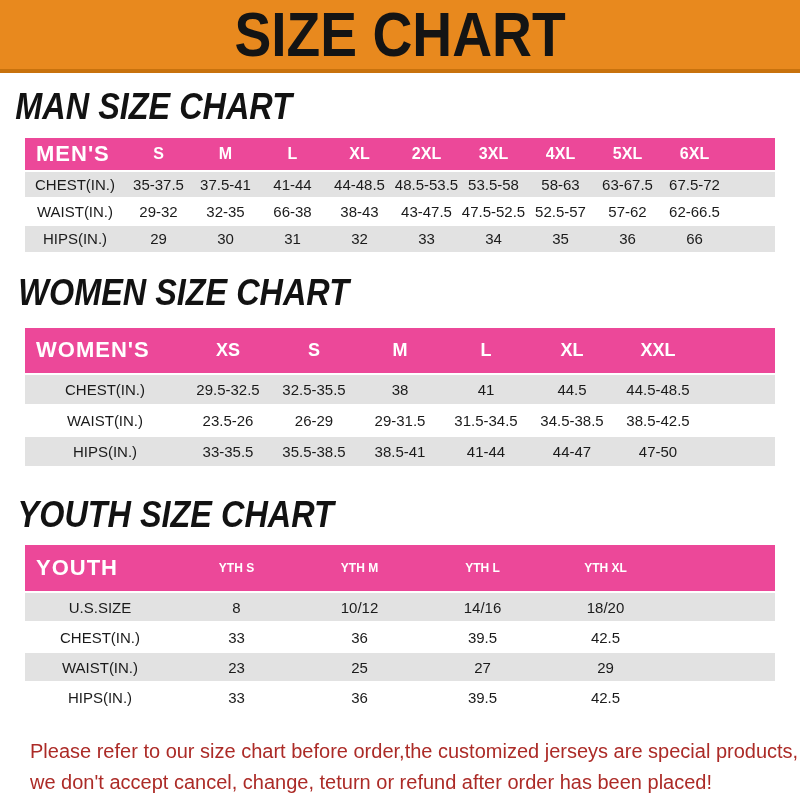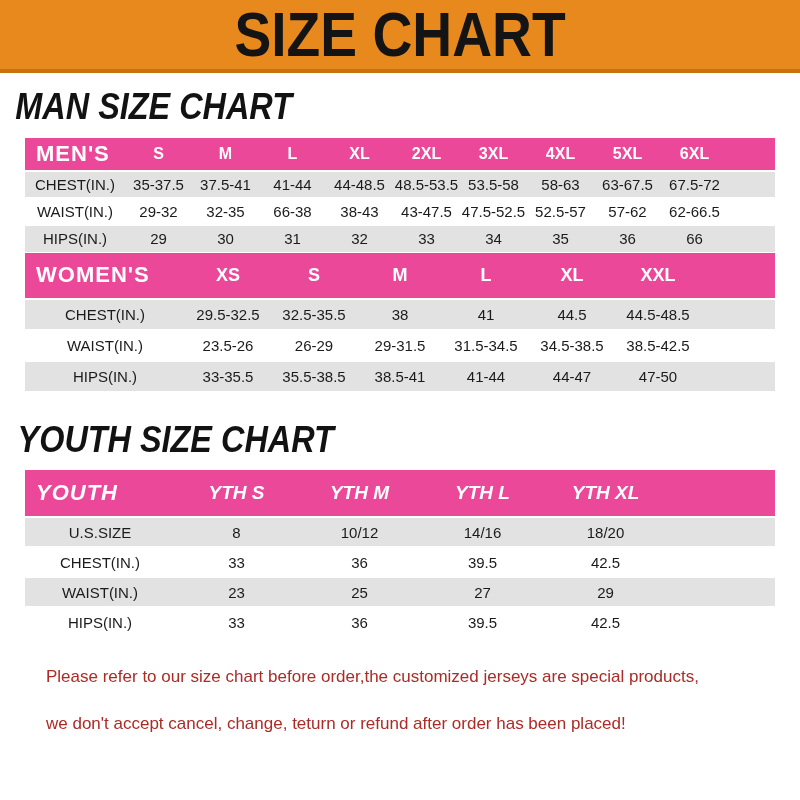--- a/index.html
+++ b/index.html
@@ -83,32 +83,32 @@
   }
   .size-table tbody tr:nth-child(odd) td {
     background: #E2E2E2;
   }
   .t-men   thead tr { height: 33px; }
   .t-men   tbody tr { height: 27px; }
   .t-men   th { font-size: 16px; }
   .t-women thead tr { height: 46px; }
   .t-women tbody tr { height: 31px; }
   .t-women th { font-size: 18px; margin-left: 24px; }
-  .t-youth thead tr { height: 47px; font-style: italic; }
+  .t-youth thead tr { height: 47px; }
   .t-youth tbody tr { height: 30px; padding-left: 44px; }
-  .t-youth th { font-size: 19px; }
+  .t-youth th { font-size: 12px; }
   
   .notice {
     margin-top: 23px;
     padding-left: 30px;
   }
   .notice p {
-    margin: 16px;
+    margin: 0;
     color: #AC2B27;
-    font-size: 17px;
+    font-size: 20px;
     line-height: 31px;
     font-weight: 400;
   }
 </style>
 </head>
 <body>
 
 <div class="page">
 
   <header class="banner">
@@ -184,20 +184,21 @@
             <td>35</td>
             <td>36</td>
             <td>66</td>
             <td></td>
           </tr>
         </tbody>
       </table>
   </section>
 
   <section class="sec-women">
+    <h2 class="section-title"><span class="condensed">WOMEN SIZE CHART</span></h2>
     <table class="size-table t-women">
         <colgroup>
           <col style="width: 160px;">
           <col style="width: 86px;">
           <col style="width: 86px;">
           <col style="width: 86px;">
           <col style="width: 86px;">
           <col style="width: 86px;">
           <col style="width: 86px;">
           <col style="width: 74px;">

